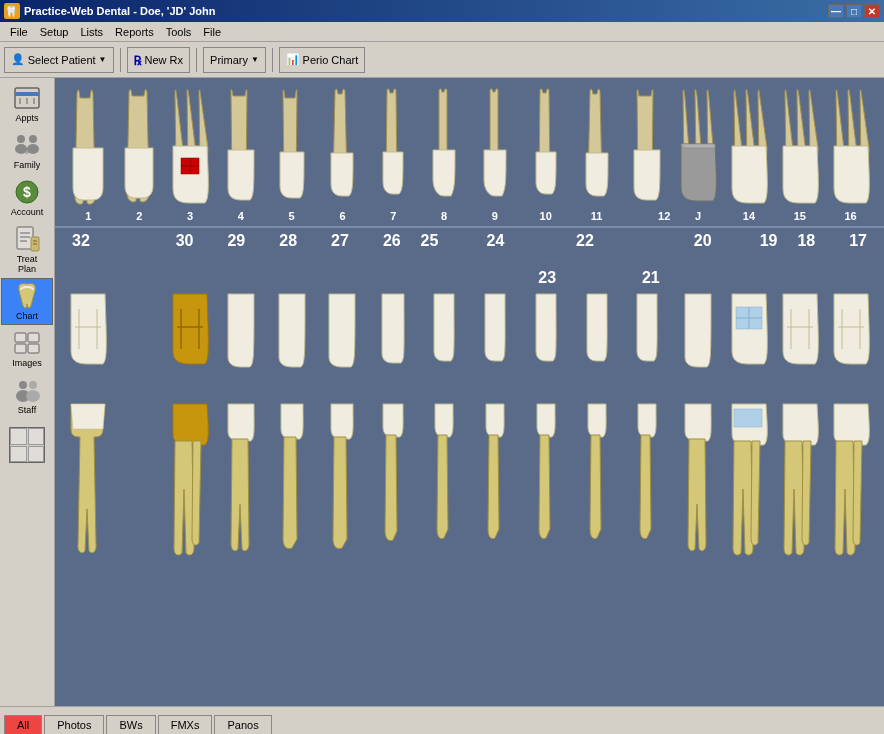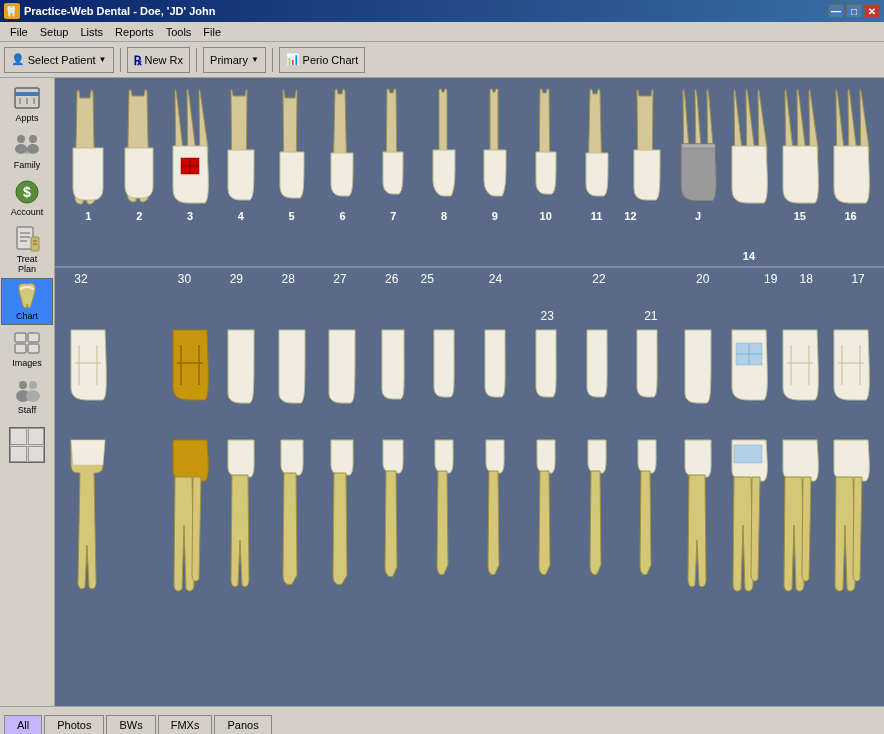--- a/index.html
+++ b/index.html
@@ -119,21 +119,21 @@
     .tab {
       padding: 3px 12px;
       border: 1px solid #888;
       border-bottom: none;
       background: #d4d0c8;
       cursor: pointer;
       font-size: 11px;
       margin-right: 2px;
     }
     .tab.active {
-      background: #c4b5fd;
+      background: #ef4444;
       border-bottom: 1px solid white;
       margin-bottom: -1px;
       z-index: 1;
     }
 
     
     .chart-content {
       width: 100%;
       height: 100%;
       background: #5a6b8a;
@@ -471,42 +471,42 @@
           <span style="width:46px;text-align:center;">2</span>
           <span style="width:46px;text-align:center;">3</span>
           <span style="width:46px;text-align:center;">4</span>
           <span style="width:46px;text-align:center;">5</span>
           <span style="width:46px;text-align:center;">6</span>
           <span style="width:46px;text-align:center;">7</span>
           <span style="width:46px;text-align:center;">8</span>
           <span style="width:46px;text-align:center;">9</span>
           <span style="width:46px;text-align:center;">10</span>
           <span style="width:46px;text-align:center;">11</span>
-          <span style="width:46px;text-align:left;">12</span>
+          <span style="width:46px;text-align:right;">12</span>
           <span style="width:46px;text-align:center;">J</span>
-          <span style="width:46px;text-align:center;margin-top:40px;">14</span>
+          <span style="width:46px;text-align:center;">14</span>
           <span style="width:46px;text-align:center;">15</span>
           <span style="width:46px;text-align:center;">16</span>
         </div>
       </div>
 
       <div class="lower-section">
 
-        <div style="display:flex; justify-content:space-around; padding: 4px 0 2px; color:white; font-size:12px; font-weight:normal;">
+        <div style="display:flex; justify-content:space-around; padding: 4px 0 2px; color:white; font-size:16px; font-weight:bold;">
           <span style="width:46px;text-align:center;">32</span>
           <span style="width:46px;text-align:center;"></span>
           <span style="width:46px;text-align:center;">30</span>
           <span style="width:46px;text-align:center;">29</span>
           <span style="width:46px;text-align:center;">28</span>
           <span style="width:46px;text-align:center;">27</span>
           <span style="width:46px;text-align:center;">26</span>
           <span style="width:46px;text-align:left;">25</span>
           <span style="width:46px;text-align:center;">24</span>
           <span style="width:46px;text-align:center;margin-top:37px;">23</span>
-          <span style="width:46px;text-align:center;">22</span>
+          <span style="width:46px;">22</span>
           <span style="width:46px;text-align:center;margin-top:37px;">21</span>
           <span style="width:46px;text-align:center;">20</span>
           <span style="width:46px;text-align:right;">19</span>
           <span style="width:46px;text-align:center;">18</span>
           <span style="width:46px;text-align:center;">17</span>
         </div>
 
         <div style="display:flex; justify-content:space-around; padding: 0 8px 2px; align-items:flex-start; height:110px;">
 
           <div class="tooth-cell">

